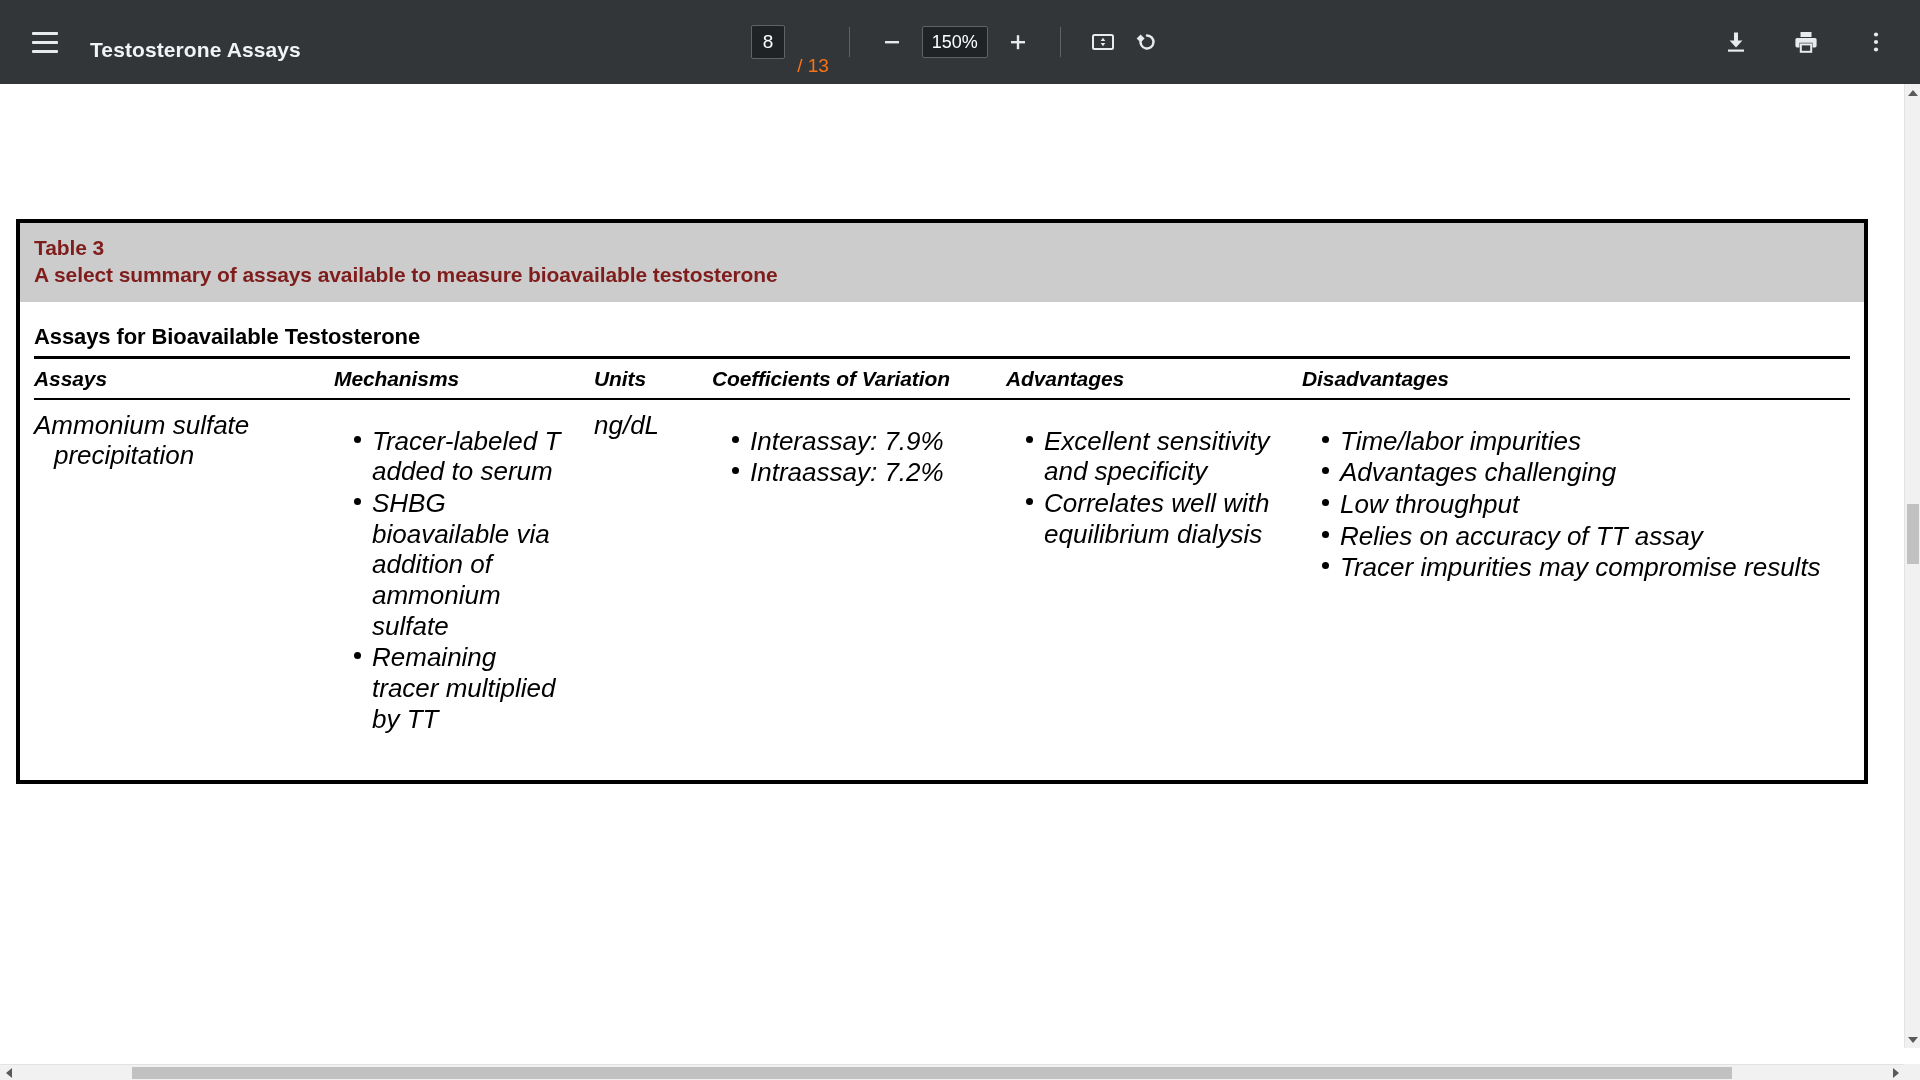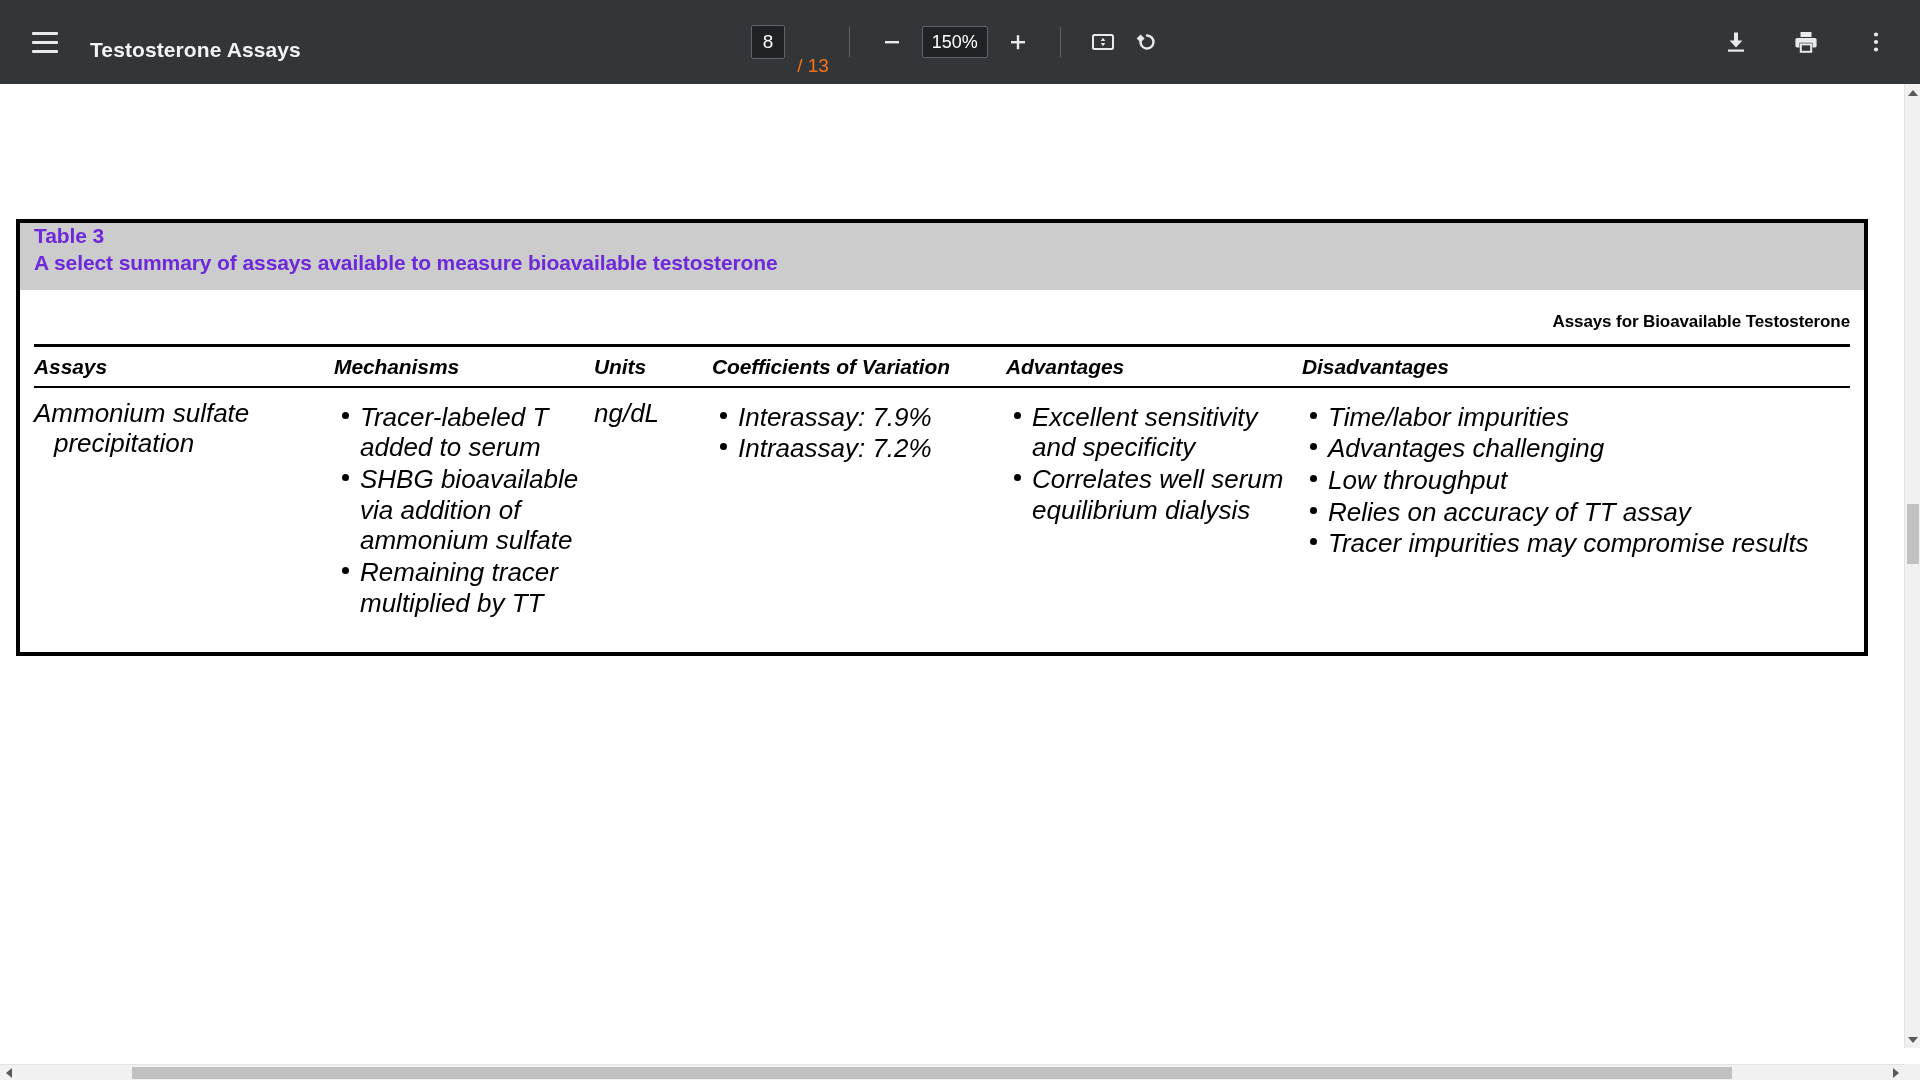--- a/index.html
+++ b/index.html
@@ -84,33 +84,33 @@
   
   .tbl-wrap {
     position: absolute;
     left: 16px; top: 135px;
     width: 1852px;
     border: 4px solid #000000;
     background: #ffffff;
   }
   .tbl-caption {
     background: #cccccc;
-    padding: 0 14px 13px 14px;
-    color: #6d28d9;
+    padding: 12px 14px 13px 14px;
+    color: #7f1d1d;
   }
   .tbl-caption .cap-line {
     font-size: 21px; font-weight: bold; line-height: 1.28;
     letter-spacing: -.1px;
   }
   .tbl-body { padding: 10px 14px 16px 14px; background: #ffffff; }
 
   .span-head {
-    text-align: right;
-    font-size: 17px; font-weight: bold;
-    padding: 12px 0 12px 0;
+    text-align: left;
+    font-size: 22px; font-weight: bold;
+    padding: 12px 0 6px 0;
     letter-spacing: -.1px;
   }
   .rule-thick { height: 3px; background: #000000; width: 100%; }
   .rule-thin  { height: 2px; background: #000000; width: 100%; }
 
   table.data { width: 100%; border-collapse: collapse; table-layout: fixed; font-style: italic; }
   table.data th {
     text-align: left; vertical-align: bottom;
     font-size: 21px; font-weight: bold;
     padding: 8px 10px 7px 0;
@@ -126,21 +126,21 @@
   .col-mechanisms   { width: 260px; }
   .col-units        { width: 118px; }
   .col-cv           { width: 294px; }
   .col-adv          { width: 296px; }
   .col-dis          { width: auto;  }
 
   .hang {
     padding-left: 20px;
     text-indent: -20px;
   }
-  ul.bul { list-style: none; margin: 4px; padding: 0; }
+  ul.bul { list-style: none; margin: 16px; padding: 0; }
   ul.bul li {
     position: relative;
     padding-left: 22px;
     line-height: 1.18;
     margin-bottom: 1px;
   }
   ul.bul li::before {
     content: "";
     position: absolute;
     left: 4px; top: 10px;
@@ -330,21 +330,21 @@
               <td>ng/dL</td>
               <td>
                 <ul class="bul">
                   <li>Interassay: 7.9%</li>
                   <li>Intraassay: 7.2%</li>
                 </ul>
               </td>
               <td>
                 <ul class="bul">
                   <li>Excellent sensitivity and specificity</li>
-                  <li>Correlates well serum equilibrium dialysis</li>
+                  <li>Correlates well with equilibrium dialysis</li>
                 </ul>
               </td>
               <td>
                 <ul class="bul">
                   <li>Time/labor impurities</li>
                   <li>Advantages challenging</li>
                   <li>Low throughput</li>
                   <li>Relies on accuracy of TT assay</li>
                   <li>Tracer impurities may compromise results</li>
                 </ul>

